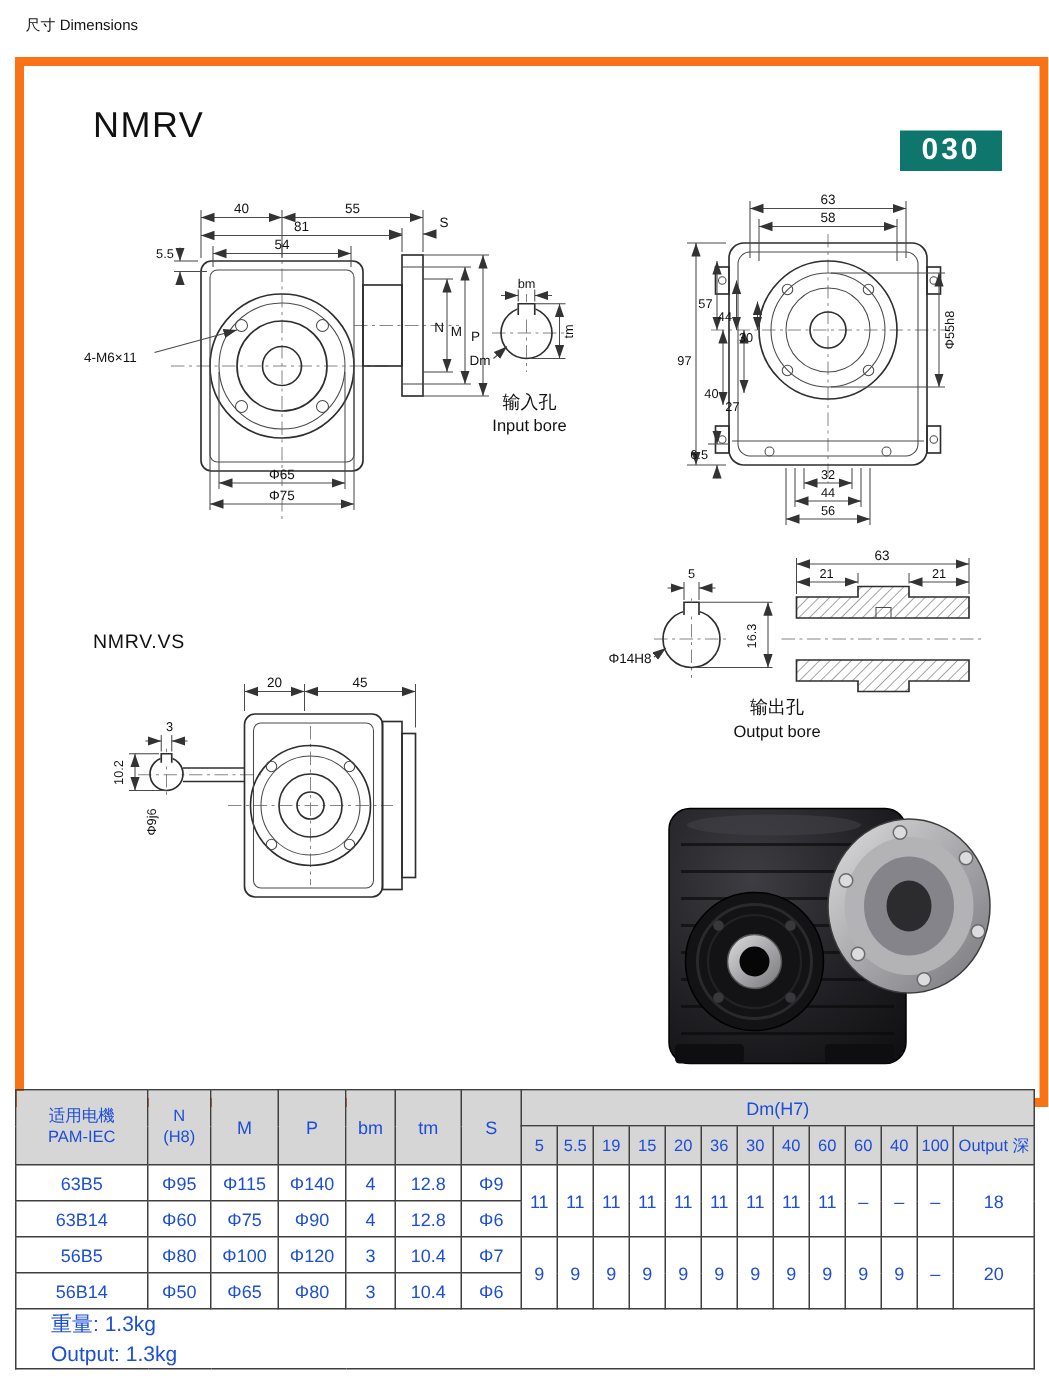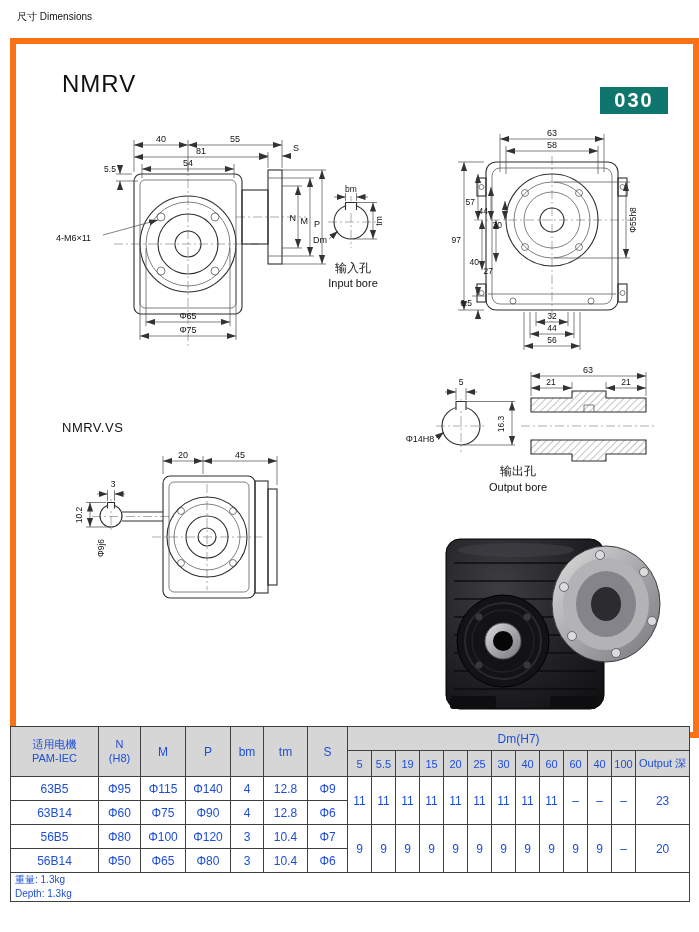--- a/index.html
+++ b/index.html
@@ -20,21 +20,21 @@
   .f8{font-size:8.5px}.f11{font-size:11px}.f12{font-size:12px}
   table.dims{position:absolute;left:10px;top:726px;width:679px;border-collapse:collapse;table-layout:fixed;
              font-size:12px;color:#1d4ed8}
   .dims th,.dims td{border:1px solid #3f3f3f;text-align:center;vertical-align:middle;padding:0;overflow:hidden}
   .dims thead th{background:#d6d6d6;font-weight:normal}
   .dims .hr1 th{height:23px}
   .dims .hr2 th{height:25px;font-size:11px}
   .dims tbody td{height:23px}
   .pamh{font-size:11px;line-height:1.25}
   .c-depth{font-size:10px}
-  .wrow td{height:36px;text-align:left;padding-left:4px;font-size:10px;line-height:1.4}
+  .wrow td{height:36px;text-align:left;padding-left:23px;font-size:14px;line-height:1.4}
 </style>
 </head>
 <body>
 
 <div class="heading">尺寸 Dimensions</div>
 
 <div class="draw-box">
   <div class="model-title">NMRV</div>
   <div class="badge">030</div>
   <div class="vs-title">NMRV.VS</div>
@@ -404,21 +404,21 @@
       <th rowspan="2">tm</th>
       <th rowspan="2">S</th>
       <th colspan="13">Dm(H7)</th>
     </tr>
     <tr class="hr2">
       <th>5</th>
       <th>5.5</th>
       <th>19</th>
       <th>15</th>
       <th>20</th>
-      <th>25</th>
+      <th>36</th>
       <th>30</th>
       <th>40</th>
       <th>60</th>
       <th>60</th>
       <th>40</th>
       <th>100</th>
       <th class="c-depth">Output 深</th>
     </tr>
   </thead>
   <tbody>
@@ -435,21 +435,21 @@
       <td rowspan="2">11</td>
       <td rowspan="2">11</td>
       <td rowspan="2">11</td>
       <td rowspan="2">11</td>
       <td rowspan="2">11</td>
       <td rowspan="2">11</td>
       <td rowspan="2">11</td>
       <td rowspan="2">–</td>
       <td rowspan="2">–</td>
       <td rowspan="2">–</td>
-      <td rowspan="2">23</td>
+      <td rowspan="2">18</td>
     </tr>
     <tr>
       <td>63B14</td>
       <td>Φ60</td>
       <td>Φ75</td>
       <td>Φ90</td>
       <td>4</td>
       <td>12.8</td>
       <td>Φ6</td>
     </tr>
@@ -480,17 +480,17 @@
       <td>Φ50</td>
       <td>Φ65</td>
       <td>Φ80</td>
       <td>3</td>
       <td>10.4</td>
       <td>Φ6</td>
     </tr>
     <tr class="wrow">
       <td colspan="20">
         <div>重量: 1.3kg</div>
-        <div>Depth: 1.3kg</div>
+        <div>Output: 1.3kg</div>
       </td>
     </tr>
   </tbody>
 </table>
 
 </body></html>

